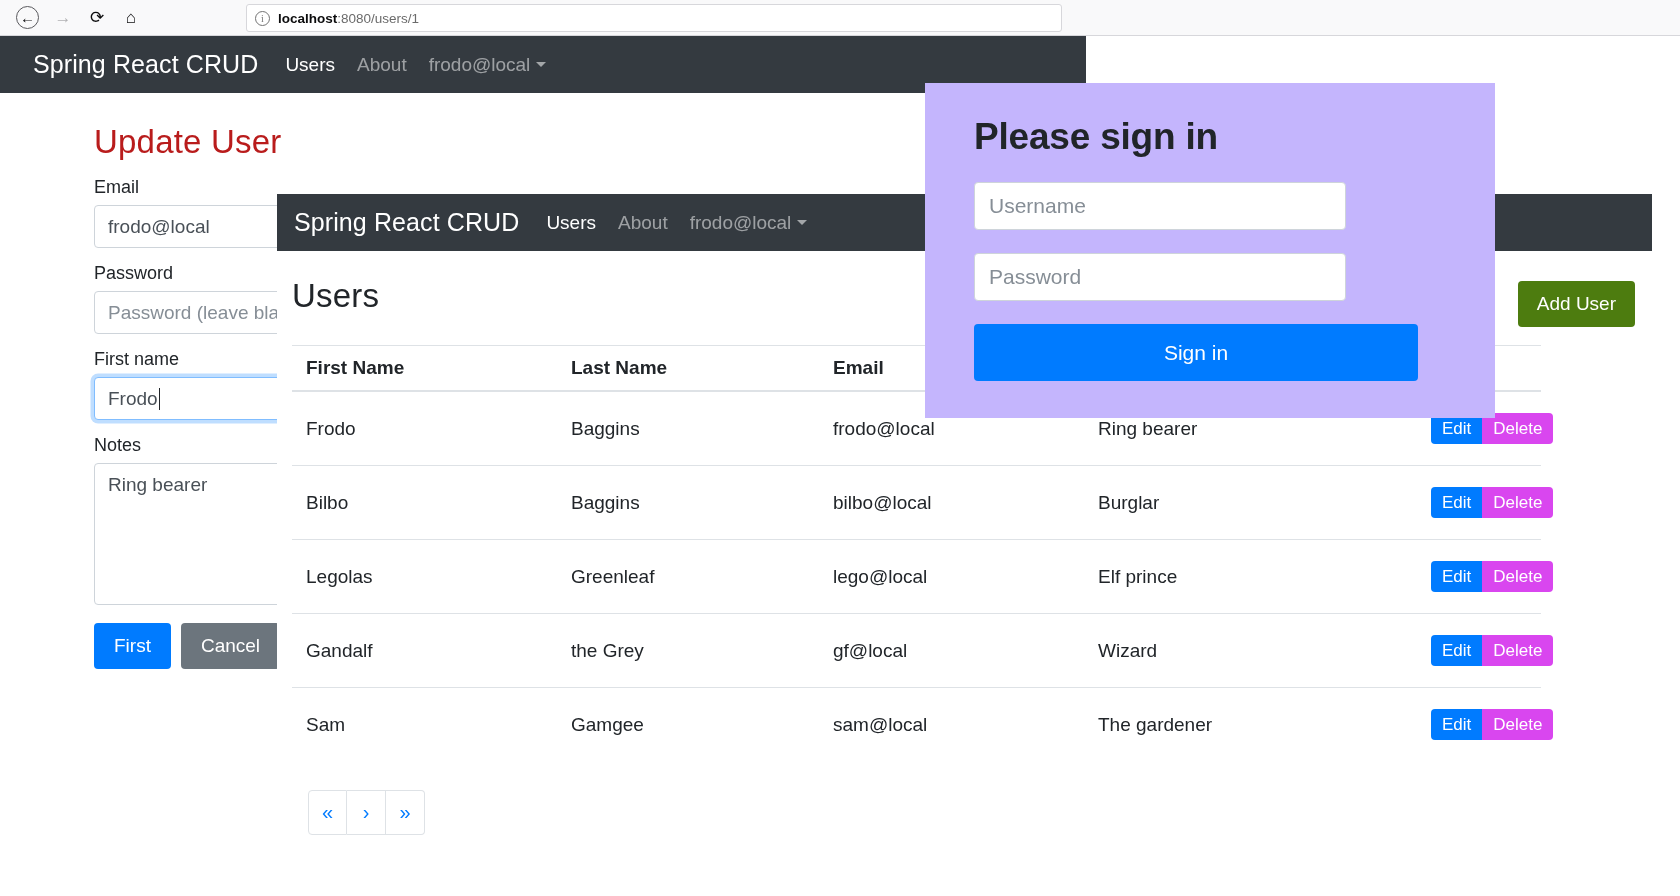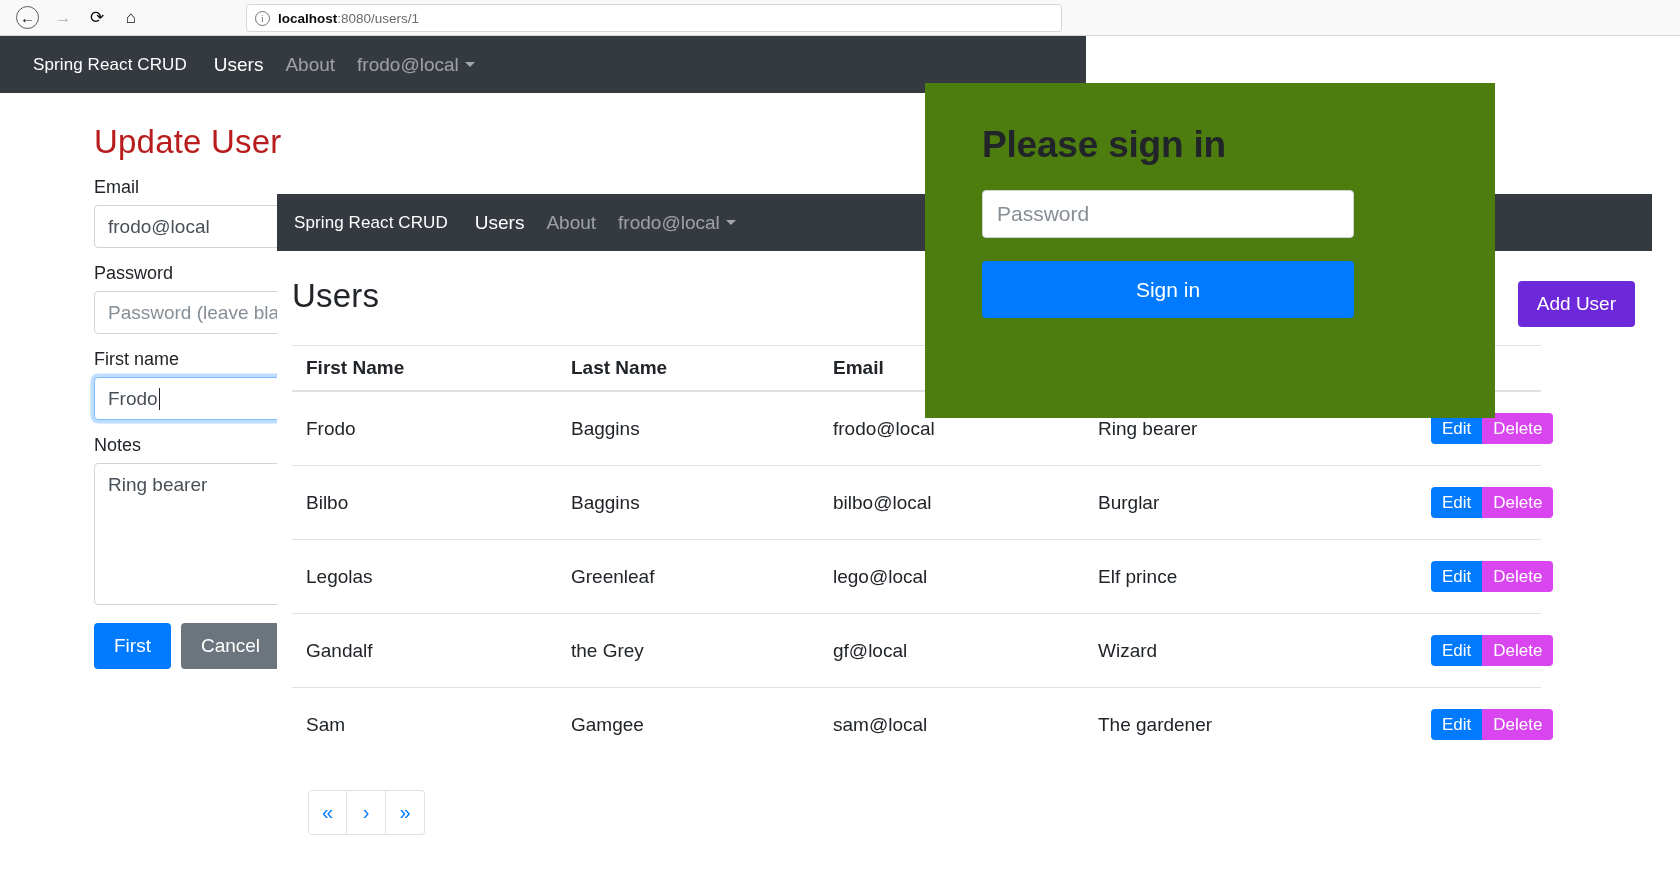--- a/index.html
+++ b/index.html
@@ -40,21 +40,21 @@
   }
   .url-host { font-size: 13.5px; color: #0c0c0d; font-weight: bold; }
   .url-path { font-size: 13.5px; color: #6b6b6b; }
 
   
   #winA { position: absolute; left: 0px; top: 36px; width: 1086px; height: 860px; background: #fff; }
   .navbar {
     background: #343a40; height: 57px; display: flex; align-items: center;
     padding-left: 33px; gap: 0;
   }
-  .navbar-brand { color: #fff; font-size: 17px; letter-spacing: .1px; margin-right: 27px; white-space: nowrap; }
+  .navbar-brand { color: #fff; font-size: 25px; letter-spacing: .1px; margin-right: 27px; white-space: nowrap; }
   .nav-link { font-size: 19px; margin-right: 22px; white-space: nowrap; }
   .nav-link.active { color: #fff; }
   .nav-link.muted { color: rgba(255,255,255,.52); }
   .nav-user { color: rgba(255,255,255,.52); font-size: 19px; display: flex; align-items: center; gap: 6px; white-space: nowrap; }
   .caret { width: 0; height: 0; border-left: 5px solid transparent; border-right: 5px solid transparent; border-top: 5px solid rgba(255,255,255,.55); }
 
   .formwrap { padding: 30px 0 0 94px; }
   h1.page-title { font-size: 33px; font-weight: normal; color: #b91c1c; margin: 0 0 16px 0; letter-spacing: .2px; }
   .flabel { font-size: 18px; color: #212529; margin-bottom: 7px; }
   .finput {
@@ -73,21 +73,21 @@
   }
   .ftextarea {
     width: 310px; height: 142px; border: 1px solid #ced4da; border-radius: 4px;
     background: #fff; font-size: 19px; color: #495057; padding: 10px 13px;
     margin-bottom: 18px;
   }
   .btn { border: none; border-radius: 4px; font-size: 19px; color: #fff; cursor: pointer;
          font-family: "Liberation Sans", sans-serif; }
   .btn-primary { background: #007bff; }
   .btn-secondary { background: #6c757d; }
-  .btn-success { background: #6d28d9; }
+  .btn-success { background: #4d7c0f; }
   .btn-danger { background: #d946ef; }
   .form-actions { display: flex; gap: 10px; }
   .form-actions .btn { height: 46px; padding: 0 20px; }
 
   
   #winB {
     position: absolute; left: 277px; top: 194px; width: 1375px; height: 702px;
     background: #fff; overflow: hidden;
   }
   #winB .navbar { height: 57px; padding-left: 17px; }
@@ -122,34 +122,34 @@
     min-width: 39px; height: 45px; border: 1px solid #dee2e6; border-left-width: 0;
     color: #007bff; font-size: 20px; display: flex; align-items: center;
     justify-content: center; background: #fff; cursor: pointer;
   }
   .pg-item:first-child { border-left-width: 1px; border-radius: 4px 0 0 4px; }
   .pg-item:last-child { border-radius: 0 4px 4px 0; }
 
   
   #signin {
     position: absolute; left: 925px; top: 83px; width: 570px; height: 335px;
-    background: #4d7c0f; padding: 8px; z-index: 50;
+    background: #c4b5fd; padding: 0; z-index: 50;
   }
   .signin-inner { padding: 33px 49px 0 49px; }
   h2.signin-title {
     font-size: 37px; font-weight: bold; color: #212529; margin: 0 0 24px 0;
     letter-spacing: -.2px;
   }
   .sg-input {
     width: 372px; height: 48px; background: #fff; border: 1px solid #ced4da;
     border-radius: 4px; font-size: 21px; color: #868e96; padding: 0 14px;
     display: flex; align-items: center; margin-bottom: 23px;
   }
   .sg-btn {
-    width: 372px; height: 57px; font-size: 21px; border-radius: 4px;
+    width: 444px; height: 57px; font-size: 21px; border-radius: 4px;
     display: flex; align-items: center; justify-content: center;
   }
 </style>
 </head>
 <body>
 
 <div id="root">
 
   <div class="browser-chrome">
     <div class="nav-btns">
@@ -308,19 +308,22 @@
         <div class="pg-item">›</div>
         <div class="pg-item">»</div>
       </div>
     </div>
   </div>
 
   <div id="signin">
     <div class="signin-inner">
       <h2 class="signin-title">Please sign in</h2>
       <div class="sg-input">
+        <span>Username</span>
+      </div>
+      <div class="sg-input">
         <span>Password</span>
       </div>
       <div class="btn btn-primary sg-btn">Sign in</div>
     </div>
   </div>
 
 </div>
 
 </body></html>

